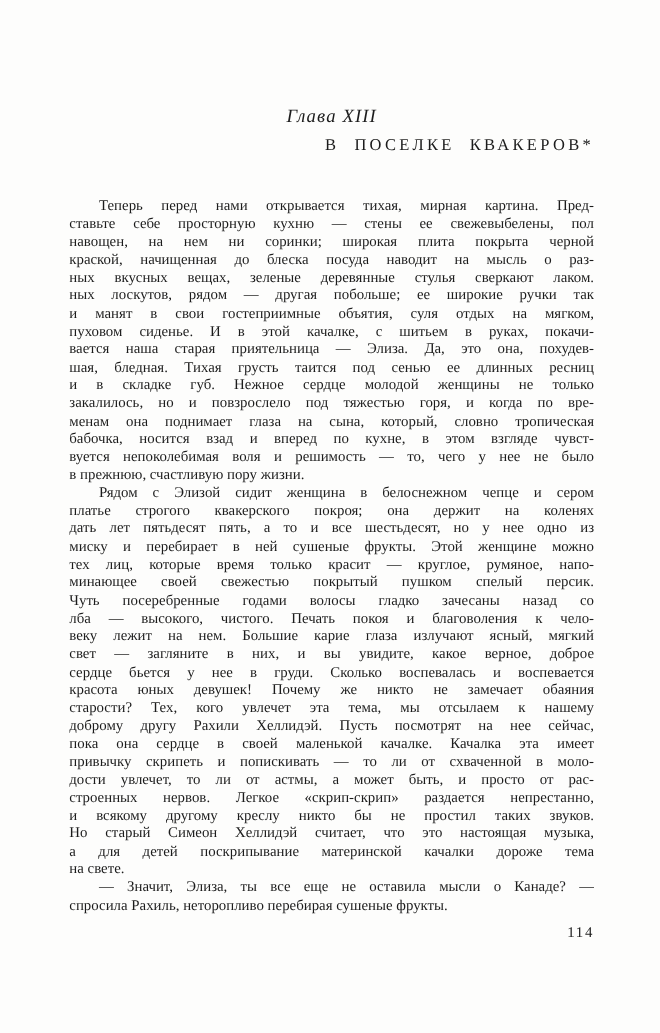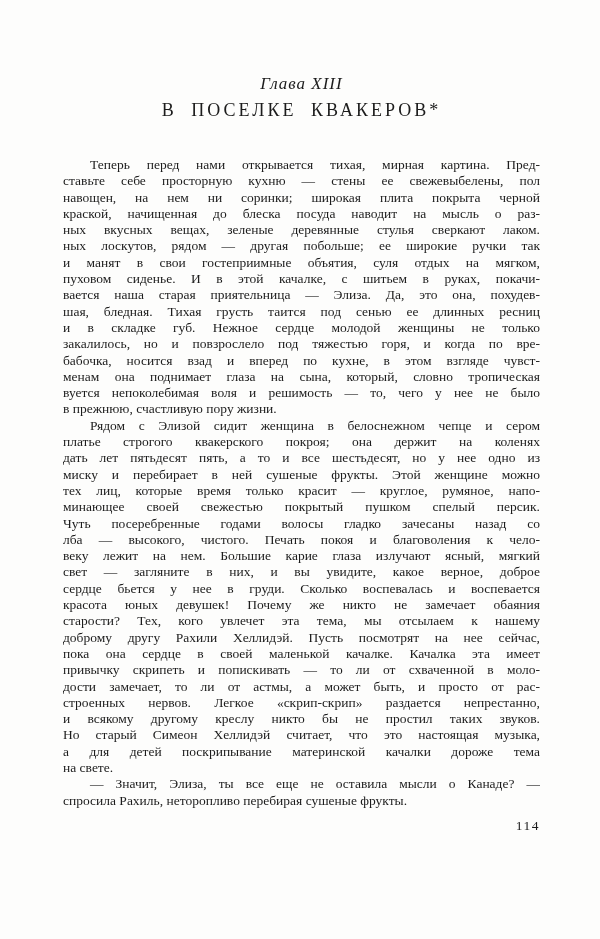--- a/index.html
+++ b/index.html
@@ -6,35 +6,35 @@
     margin: 0;
     padding: 0;
     background: #ffffff;
   }
   .page {
     position: relative;
     width: 600px;
     height: 939px;
     background: #fdfdfc;
     box-sizing: border-box;
-    padding: 74px 60px 0 63px;
+    padding: 96px 60px 0 63px;
     font-family: "Liberation Serif", "DejaVu Serif", serif;
     color: #1c1c1c;
     overflow: hidden;
   }
   .chapter-heading {
     text-align: center;
     font-style: italic;
     font-size: 17px;
     line-height: 19px;
     letter-spacing: 1px;
   }
   .chapter-title {
-    text-align: center;
-    font-size: 18px;
+    text-align: right;
+    font-size: 15px;
     line-height: 20px;
     letter-spacing: 3px;
     word-spacing: 7px;
     margin-top: 7px;
   }
   .text-block {
     margin-top: 37px;
     font-size: 13.5px;
     line-height: 16.3px;
   }
@@ -67,43 +67,43 @@
         <div class="line">навощен, на нем ни соринки; широкая плита покрыта черной</div>
         <div class="line">краской, начищенная до блеска посуда наводит на мысль о раз-</div>
         <div class="line">ных вкусных вещах, зеленые деревянные стулья сверкают лаком.</div>
         <div class="line">ных лоскутов, рядом — другая побольше; ее широкие ручки так</div>
         <div class="line">и манят в свои гостеприимные объятия, суля отдых на мягком,</div>
         <div class="line">пуховом сиденье. И в этой качалке, с шитьем в руках, покачи-</div>
         <div class="line">вается наша старая приятельница — Элиза. Да, это она, похудев-</div>
         <div class="line">шая, бледная. Тихая грусть таится под сенью ее длинных ресниц</div>
         <div class="line">и в складке губ. Нежное сердце молодой женщины не только</div>
         <div class="line">закалилось, но и повзрослело под тяжестью горя, и когда по вре-</div>
+        <div class="line">менам она поднимает глаза на сына, который, словно тропическая</div>
         <div class="line">бабочка, носится взад и вперед по кухне, в этом взгляде чувст-</div>
-        <div class="line">менам она поднимает глаза на сына, который, словно тропическая</div>
         <div class="line">вуется непоколебимая воля и решимость — то, чего у нее не было</div>
         <div class="line last">в прежнюю, счастливую пору жизни.</div>
       </div>
       <div class="para">
         <div class="line first">Рядом с Элизой сидит женщина в белоснежном чепце и сером</div>
         <div class="line">платье строгого квакерского покроя; она держит на коленях</div>
         <div class="line">дать лет пятьдесят пять, а то и все шестьдесят, но у нее одно из</div>
         <div class="line">миску и перебирает в ней сушеные фрукты. Этой женщине можно</div>
         <div class="line">тех лиц, которые время только красит — круглое, румяное, напо-</div>
         <div class="line">минающее своей свежестью покрытый пушком спелый персик.</div>
         <div class="line">Чуть посеребренные годами волосы гладко зачесаны назад со</div>
         <div class="line">лба — высокого, чистого. Печать покоя и благоволения к чело-</div>
         <div class="line">веку лежит на нем. Большие карие глаза излучают ясный, мягкий</div>
         <div class="line">свет — загляните в них, и вы увидите, какое верное, доброе</div>
         <div class="line">сердце бьется у нее в груди. Сколько воспевалась и воспевается</div>
         <div class="line">красота юных девушек! Почему же никто не замечает обаяния</div>
         <div class="line">старости? Тех, кого увлечет эта тема, мы отсылаем к нашему</div>
         <div class="line">доброму другу Рахили Хеллидэй. Пусть посмотрят на нее сейчас,</div>
         <div class="line">пока она сердце в своей маленькой качалке. Качалка эта имеет</div>
         <div class="line">привычку скрипеть и попискивать — то ли от схваченной в моло-</div>
-        <div class="line">дости замечает, то ли от астмы, а может быть, и просто от рас-</div>
+        <div class="line">дости увлечет, то ли от астмы, а может быть, и просто от рас-</div>
         <div class="line">строенных нервов. Легкое «скрип-скрип» раздается непрестанно,</div>
         <div class="line">и всякому другому креслу никто бы не простил таких звуков.</div>
         <div class="line">Но старый Симеон Хеллидэй считает, что это настоящая музыка,</div>
         <div class="line">а для детей поскрипывание материнской качалки дороже тема</div>
         <div class="line last">на свете.</div>
       </div>
       <div class="para">
         <div class="line first">— Значит, Элиза, ты все еще не оставила мысли о Канаде? —</div>
         <div class="line last">спросила Рахиль, неторопливо перебирая сушеные фрукты.</div>
       </div>

